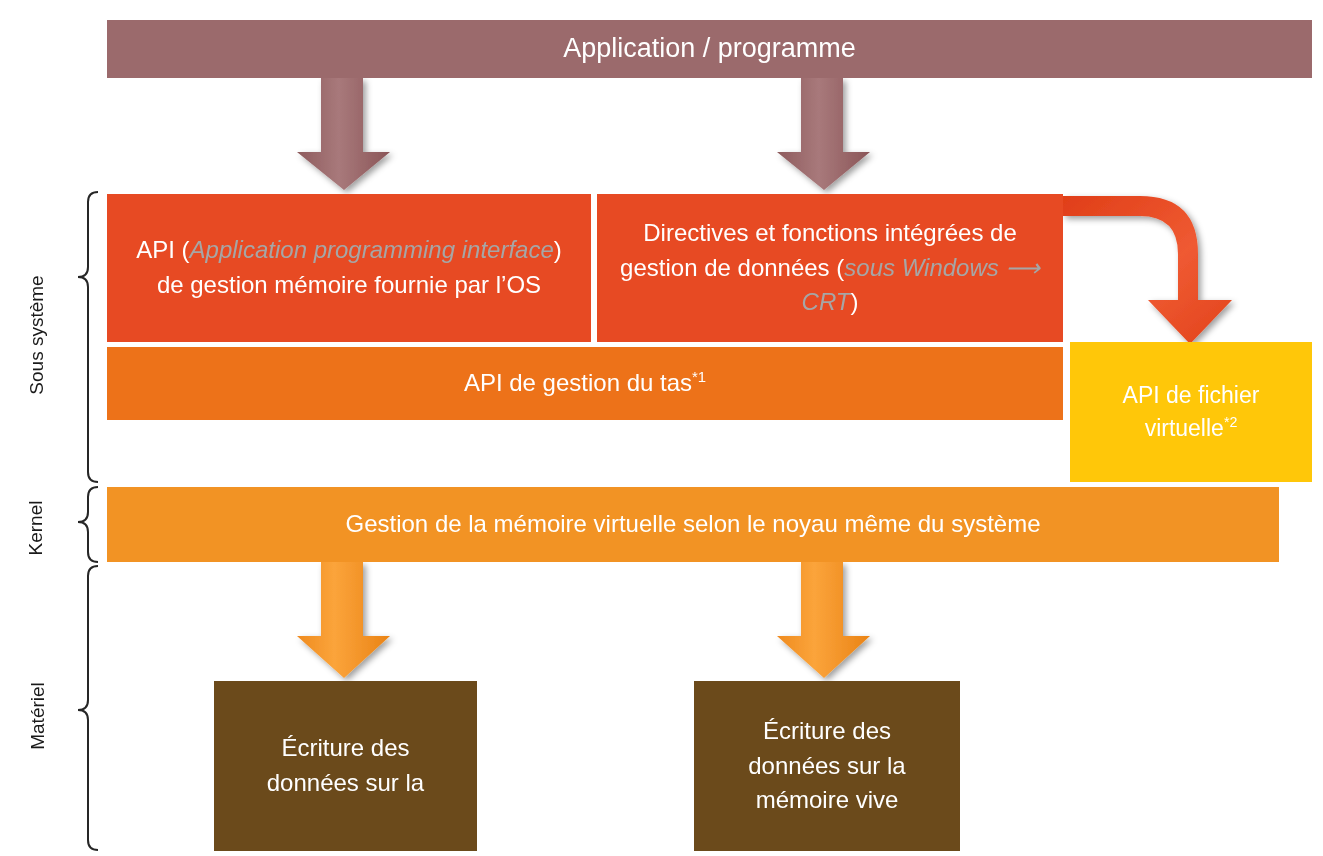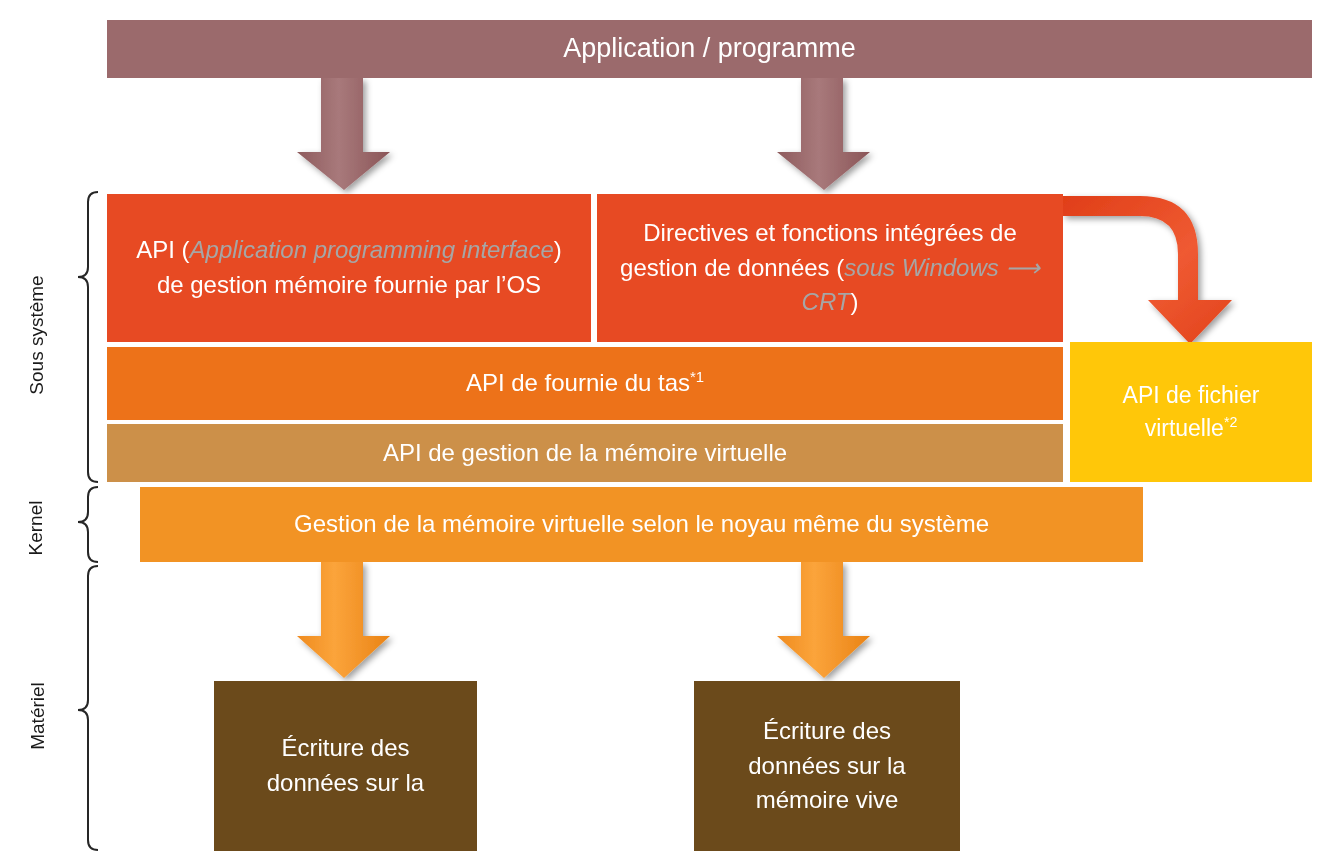--- a/index.html
+++ b/index.html
@@ -92,25 +92,24 @@
     width: 242px;
     height: 140px;
     background: #ffc709;
     font-size: 23px;
   }
 
   
   .kernel-box {
     left: 107px;
     top: 487px;
-    width: 1003px;
+    width: 1172px;
     height: 75px;
     background: #f29324;
     font-size: 24px;
-    margin-left: 33px;
   }
 
   
   .hw-box {
     background: #6b4a1b;
     font-size: 24px;
   }
   .hw-disk {
     left: 214px;
     top: 681px;
@@ -240,26 +239,23 @@
   </div>
 
   <div class="box red-box api-builtin">
     <div class="box-inner">
       <div>Directives et fonctions intégrées de</div>
       <div><span>gestion de données (</span><span class="emph">sous Windows ⟶ CRT</span><span>)</span></div>
     </div>
   </div>
 
   <div class="box heap-api">
-    <div class="box-inner"><span>API de fournie du tas</span><sup>*1</sup></div>
-  </div>
-
-  <div class="box vm-api">
-    <div class="box-inner">API de gestion de la mémoire virtuelle</div>
-  </div>
+    <div class="box-inner"><span>API de gestion du tas</span><sup>*1</sup></div>
+  </div>
+
 
   <div class="box mapped-api">
     <div class="box-inner">
       <div>API de fichier</div>
       <div><span>virtuelle</span><sup>*2</sup></div>
     </div>
   </div>
 
   <div class="box kernel-box">
     <div class="box-inner">Gestion de la mémoire virtuelle selon le noyau même du système</div>

